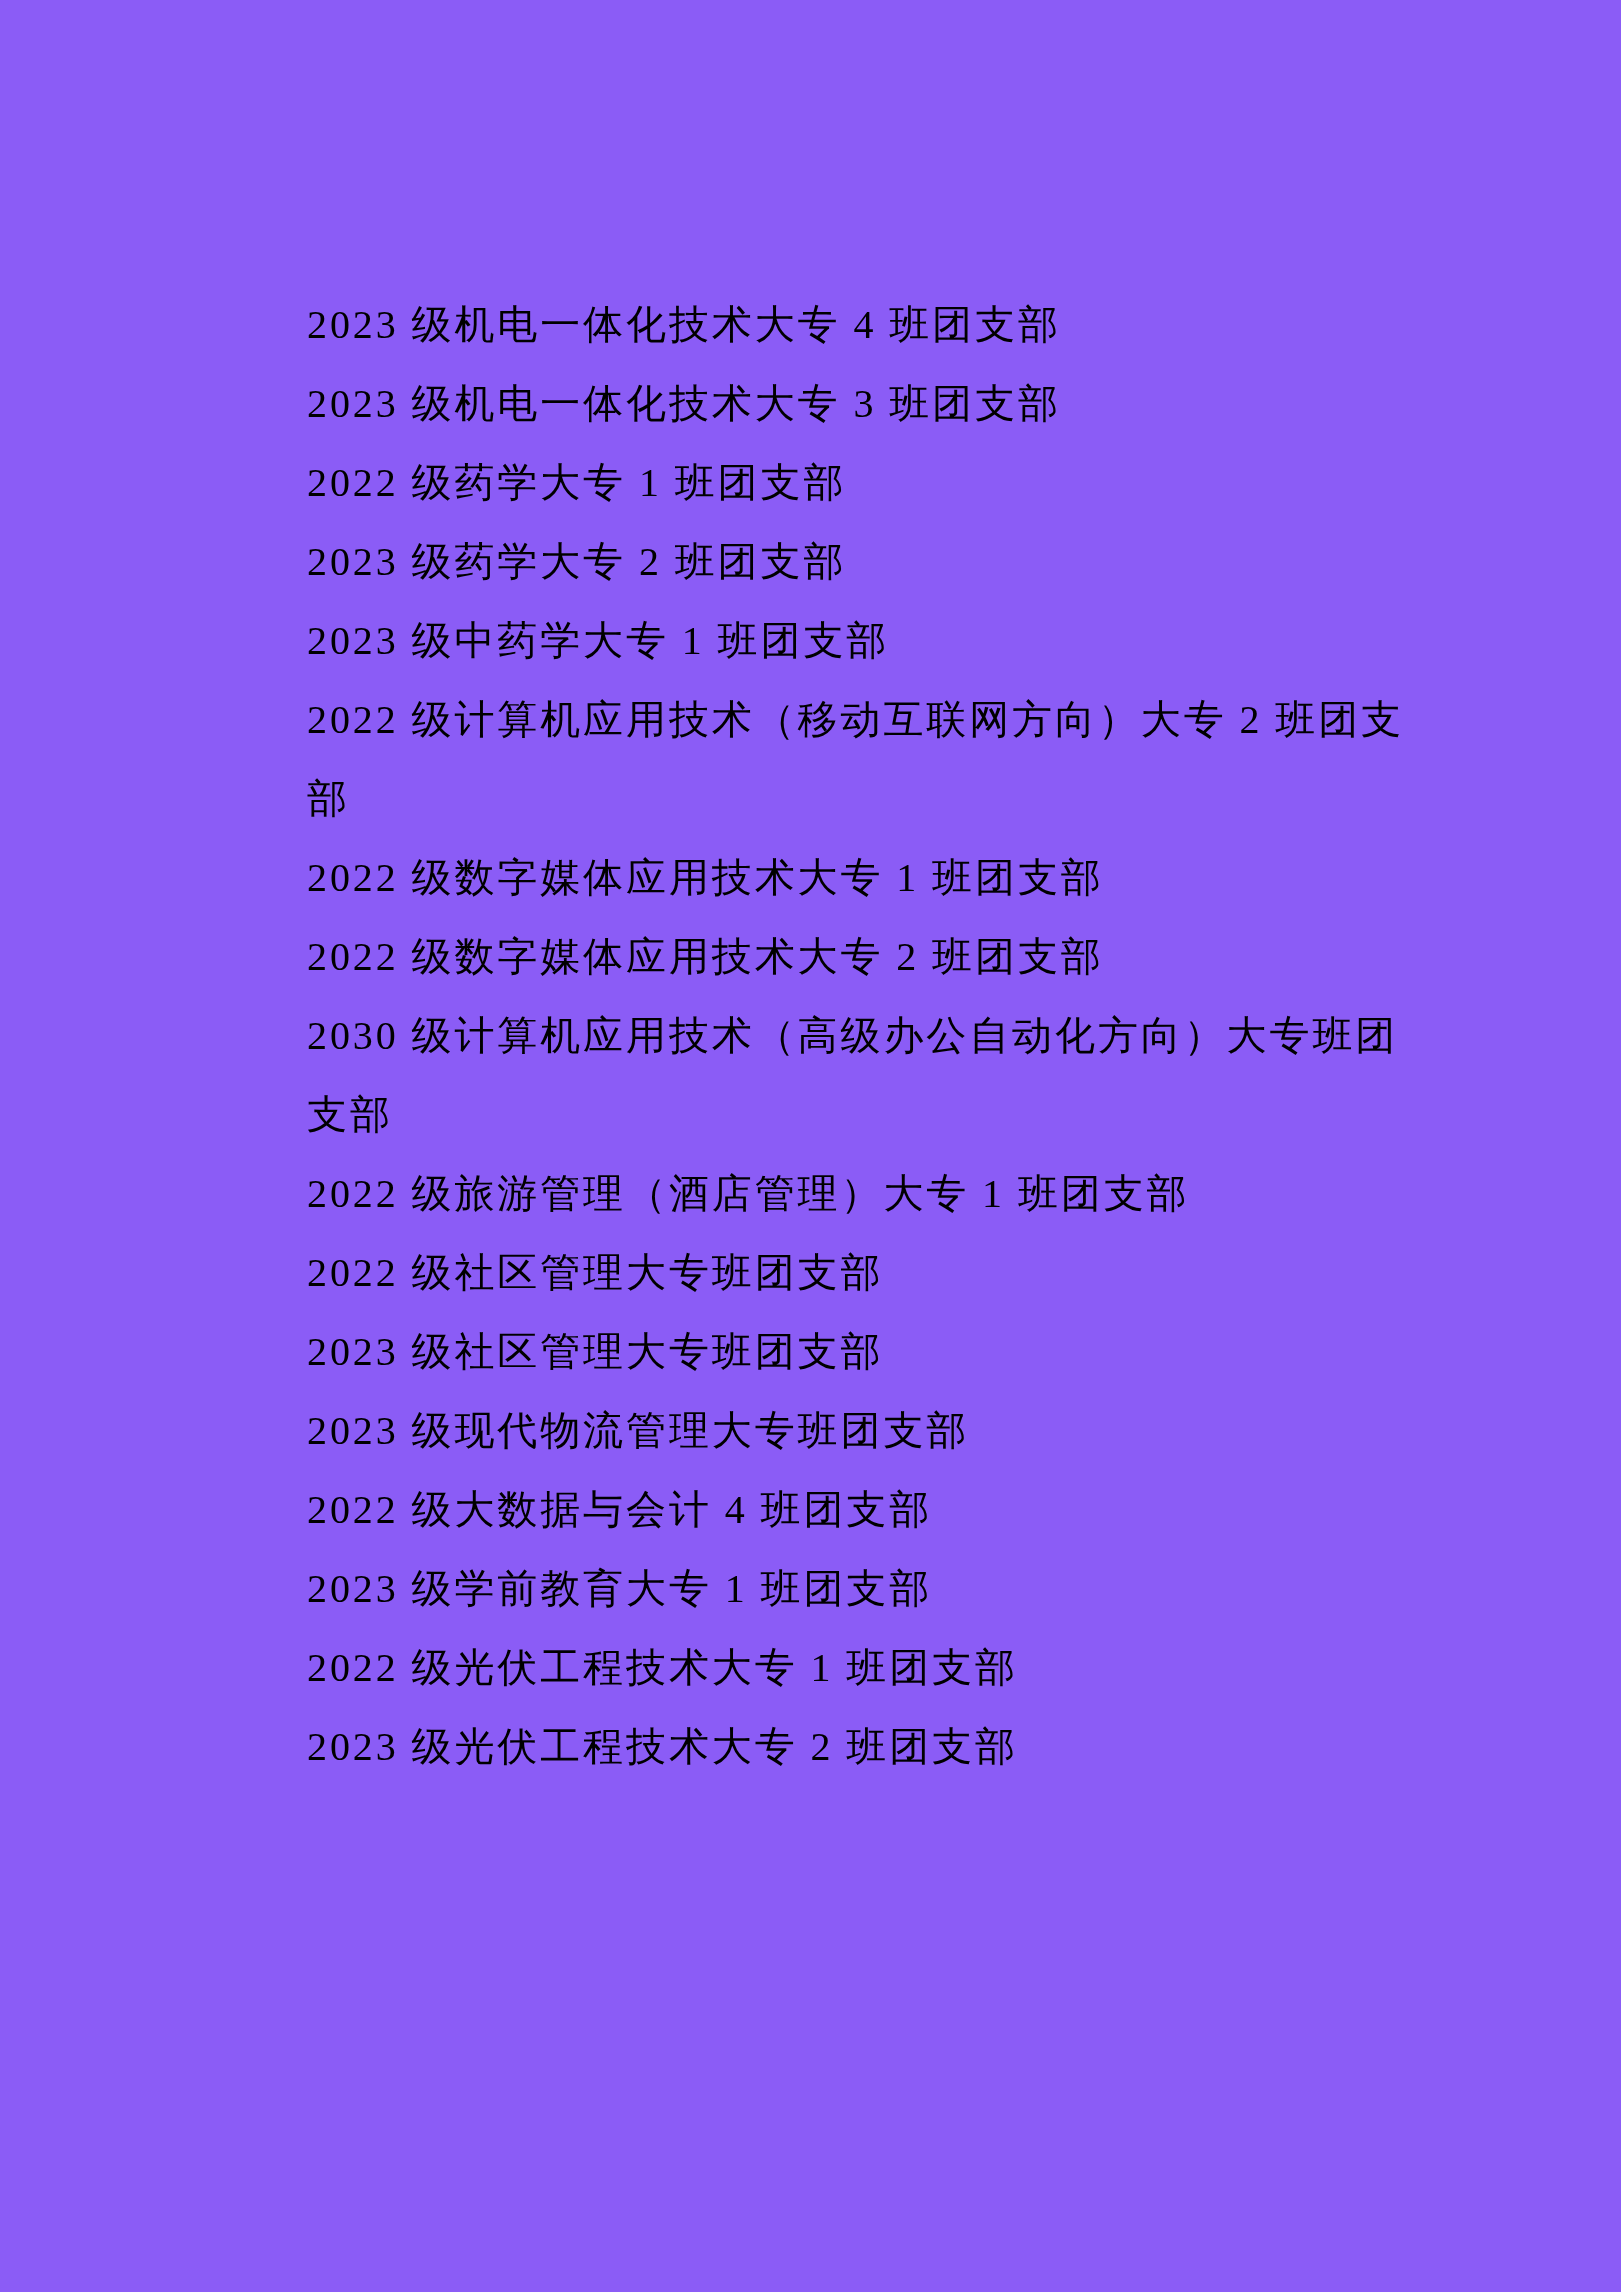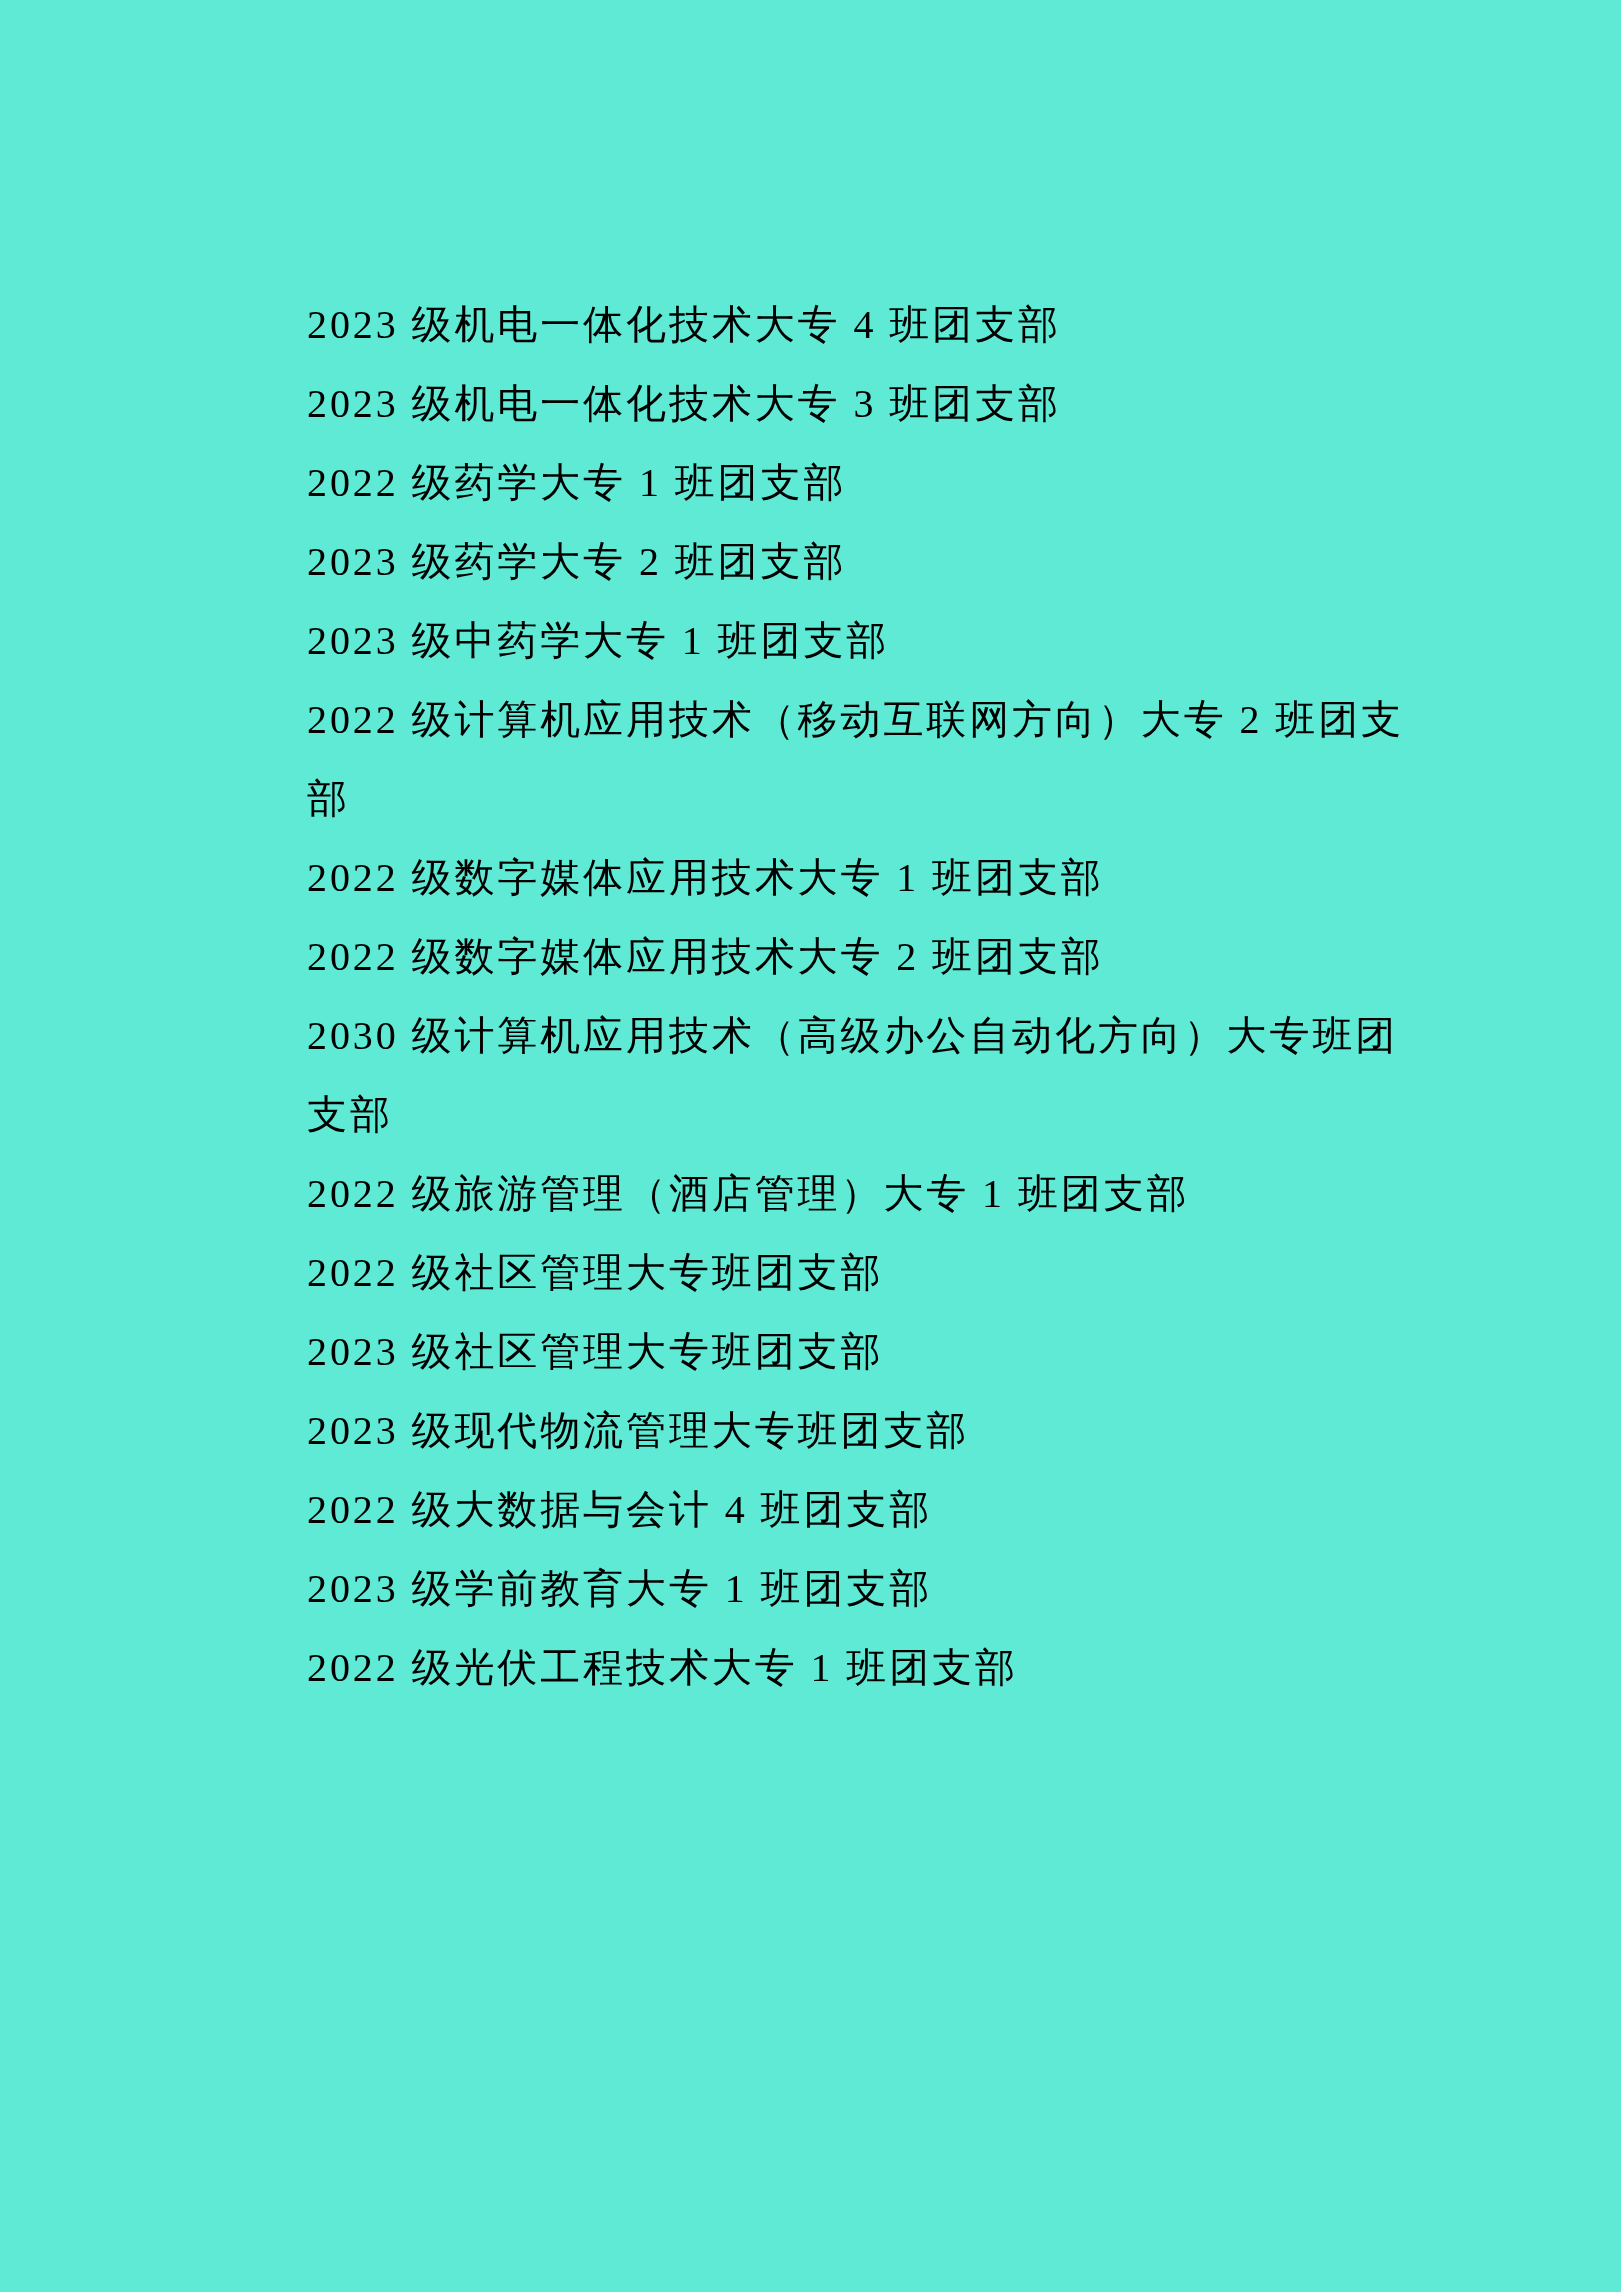--- a/index.html
+++ b/index.html
@@ -4,21 +4,21 @@
 <style>
   html, body {
     margin: 0;
     padding: 0;
     background: #ffffff;
   }
   .page {
     position: relative;
     width: 1621px;
     height: 2293px;
-    background: #5eead4;
+    background: #8b5cf6;
     overflow: hidden;
     font-family: "Liberation Serif", "DejaVu Serif", serif;
     color: #000000;
   }
   .text-block {
     position: absolute;
     left: 307px;
     top: 285px;
     width: 1166px;
   }
@@ -47,15 +47,16 @@
       <div class="doc-line">2022 级数字媒体应用技术大专 2 班团支部</div>
       <div class="doc-line">2030 级计算机应用技术（高级办公自动化方向）大专班团</div>
       <div class="doc-line">支部</div>
       <div class="doc-line">2022 级旅游管理（酒店管理）大专 1 班团支部</div>
       <div class="doc-line">2022 级社区管理大专班团支部</div>
       <div class="doc-line">2023 级社区管理大专班团支部</div>
       <div class="doc-line">2023 级现代物流管理大专班团支部</div>
       <div class="doc-line">2022 级大数据与会计 4 班团支部</div>
       <div class="doc-line">2023 级学前教育大专 1 班团支部</div>
       <div class="doc-line">2022 级光伏工程技术大专 1 班团支部</div>
+      <div class="doc-line">2023 级光伏工程技术大专 2 班团支部</div>
     </div>
 </div>
 
 
 </body></html>

